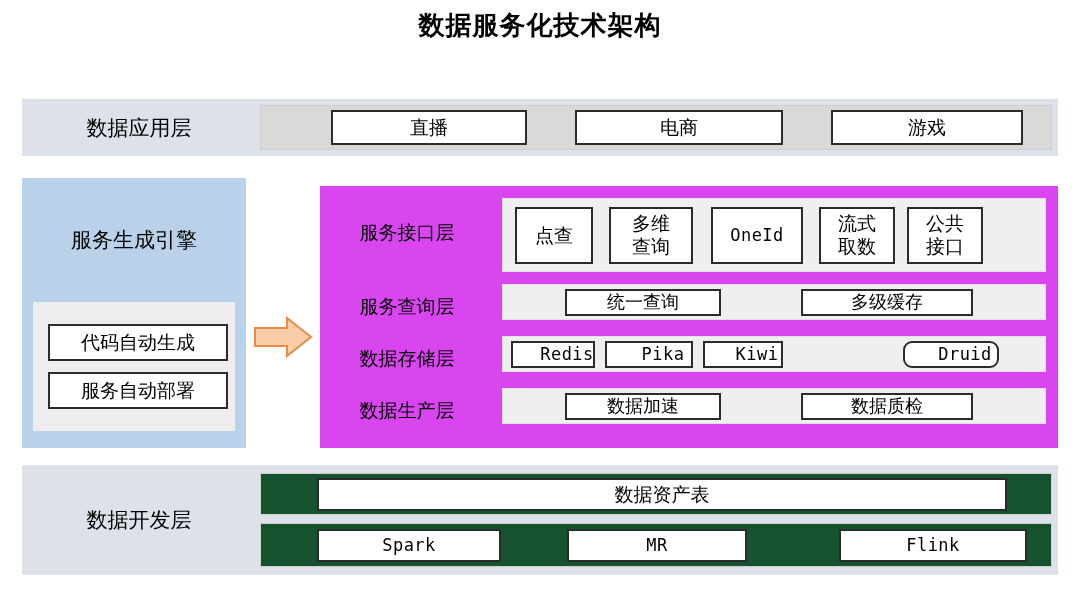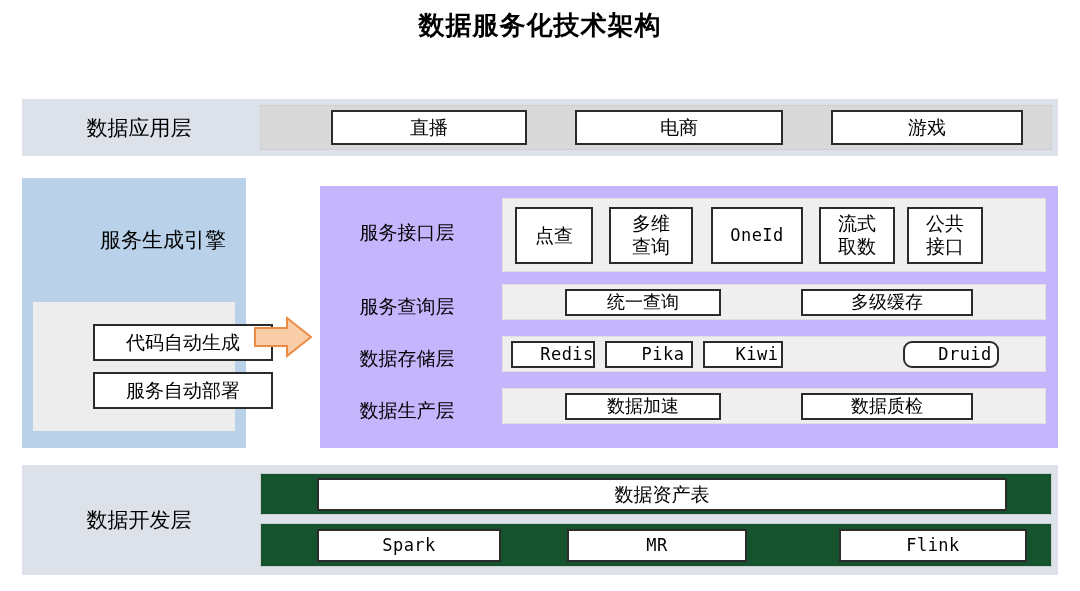--- a/index.html
+++ b/index.html
@@ -103,58 +103,56 @@
     background: #b9d2ea;
     box-sizing: border-box;
   }
   #engine-panel .engine-title {
     position: absolute;
     left: 0;
     top: 48px;
     width: 224px;
     text-align: center;
     font-size: 21px;
-    padding-left: 29px;
   }
   #engine-panel .engine-sub {
     position: absolute;
     left: 11px;
     top: 124px;
     width: 202px;
     height: 129px;
     background: #ededed;
     box-sizing: border-box;
   }
   #engine-panel .engine-sub .wbox {
     position: absolute;
     left: 15px;
     width: 180px;
     height: 37px;
-    margin-left: 45px;
   }
   #eng-0 { top: 22px; }
   #eng-1 { top: 70px; }
 
   
   #flow-arrow {
     position: absolute;
     left: 253px;
     top: 316px;
     width: 60px;
     height: 42px;
   }
 
   
   #service-panel {
     position: absolute;
     left: 320px;
     top: 186px;
     width: 738px;
     height: 262px;
-    background: #c4b5fd;
+    background: #d946ef;
     box-sizing: border-box;
   }
   .svc-row { position: absolute; left: 0; }
   .svc-label {
     position: absolute;
     left: 12px;
     width: 150px;
     text-align: center;
     font-size: 19px;
   }

